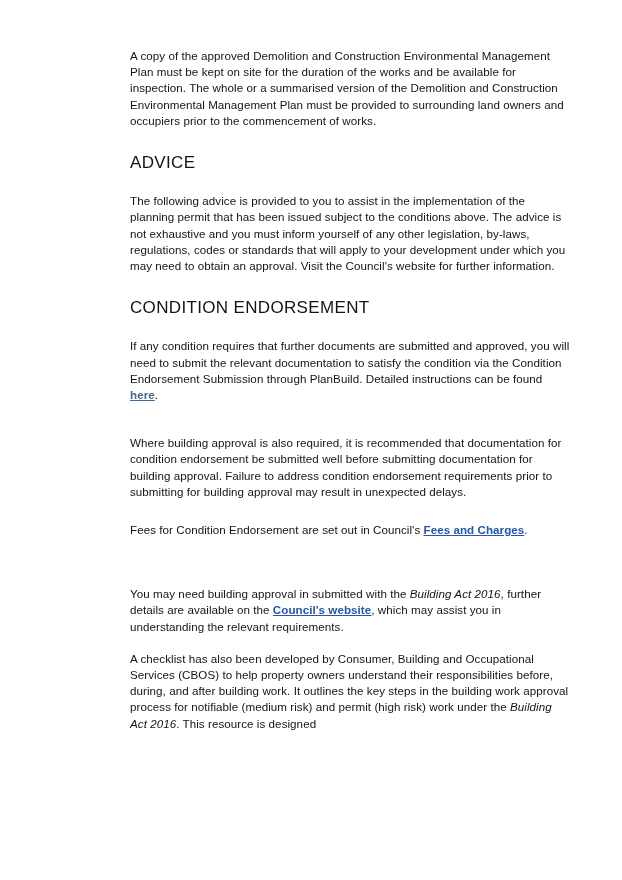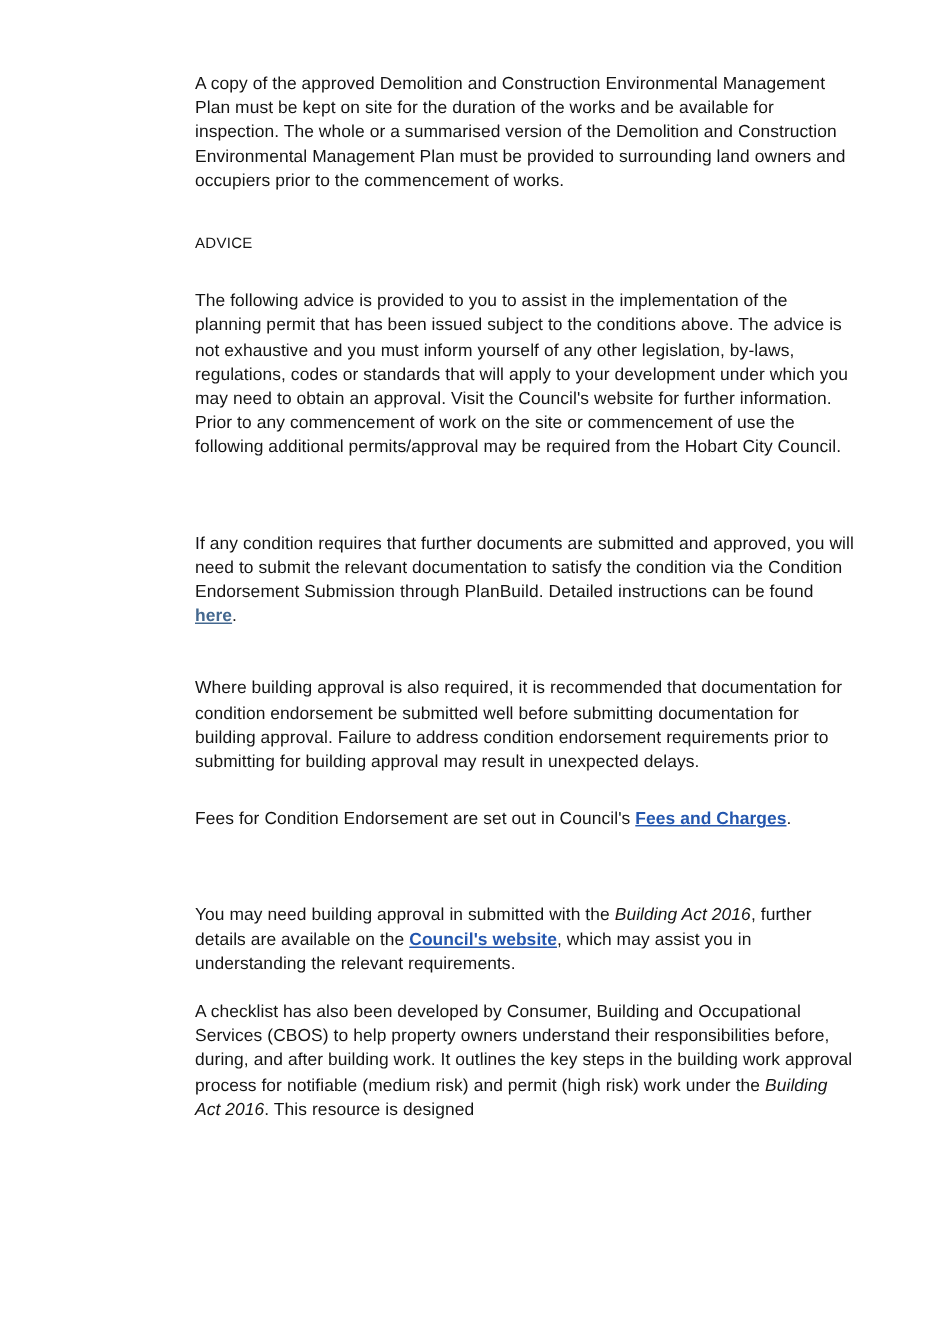--- a/index.html
+++ b/index.html
@@ -28,21 +28,21 @@
     line-height: 16.2px;
     color: #141414;
     margin: 0;
     text-align: left;
     letter-spacing: 0.005em;
   }
   .gap-lg { height: 26px; }
   .gap-md { height: 22px; }
   .gap-sm { height: 16px; }
   .heading {
-    font-size: 10px;
+    font-size: 17px;
     line-height: 16.2px;
     font-weight: normal;
     color: #141414;
     margin: 0;
     letter-spacing: 0.02em;
   }
   .link {
     text-decoration: underline;
     cursor: pointer;
     font-weight: bold;
@@ -61,24 +61,24 @@
   <p class="para">A copy of the approved Demolition and Construction Environmental Management Plan must be kept on site for the duration of the works and be available for inspection. The whole or a summarised version of the Demolition and Construction Environmental Management Plan must be provided to surrounding land owners and occupiers prior to the commencement of works.</p>
 
   <div class="gap-lg"></div>
 
   <h2 class="heading">ADVICE</h2>
 
   <div class="gap-md"></div>
 
   <p class="para">The following advice is provided to you to assist in the implementation of the planning permit that has been issued subject to the conditions above. The advice is not exhaustive and you must inform yourself of any other legislation, by-laws, regulations, codes or standards that will apply to your development under which you may need to obtain an approval. Visit the Council's website for further information.</p>
 
-  <p class="para">Prior to any commencement of work on the site or commencement of use the following additional permits/approval may be required from the Hobart City Council.</p>
 
   <div class="gap-lg"></div>
 
+  <h2 class="heading">CONDITION ENDORSEMENT</h2>
 
   <div class="gap-md"></div>
 
   <p class="para"><span>If any condition requires that further documents are submitted and approved, you will need to submit the relevant documentation to satisfy the condition via the Condition Endorsement Submission through PlanBuild. Detailed instructions can be found </span><a class="link link-soft">here</a><span>.</span></p>
 
   <div class="gap-sm"></div>
 
 
   <div class="gap-sm"></div>
 

